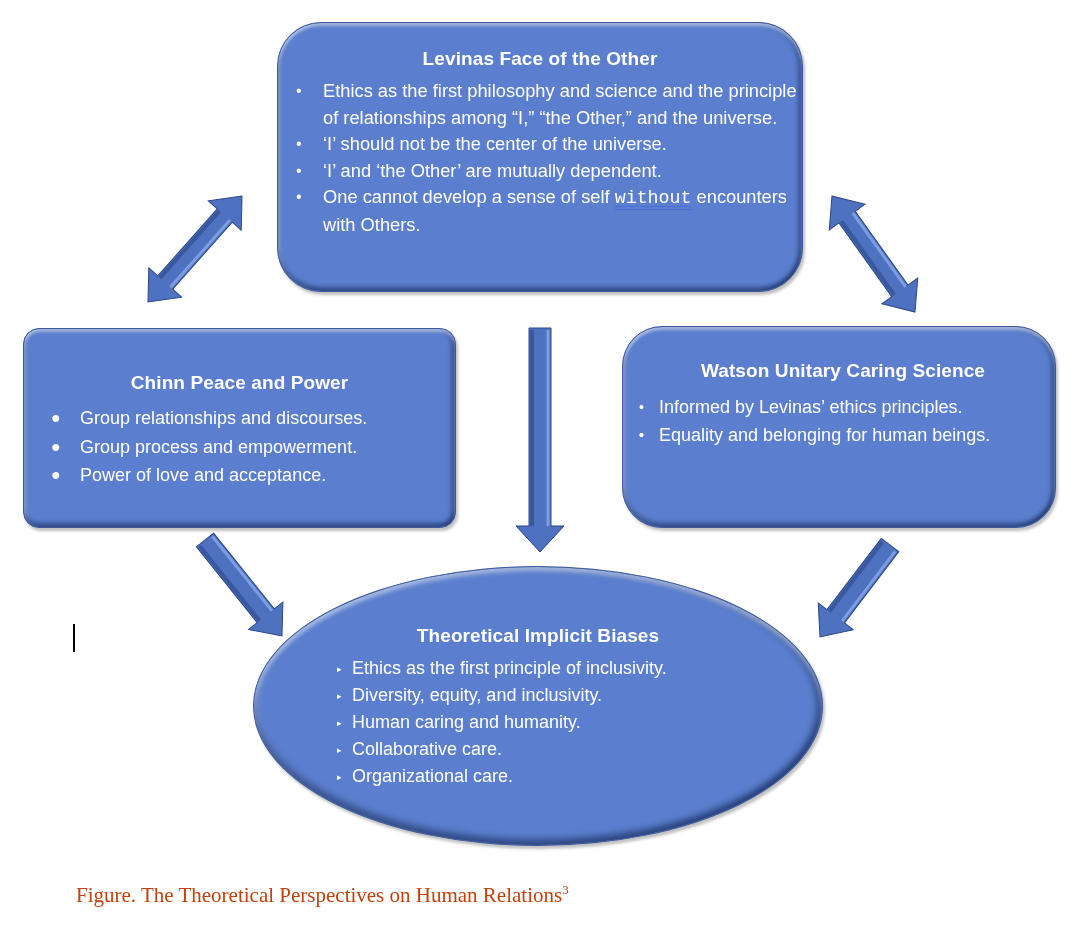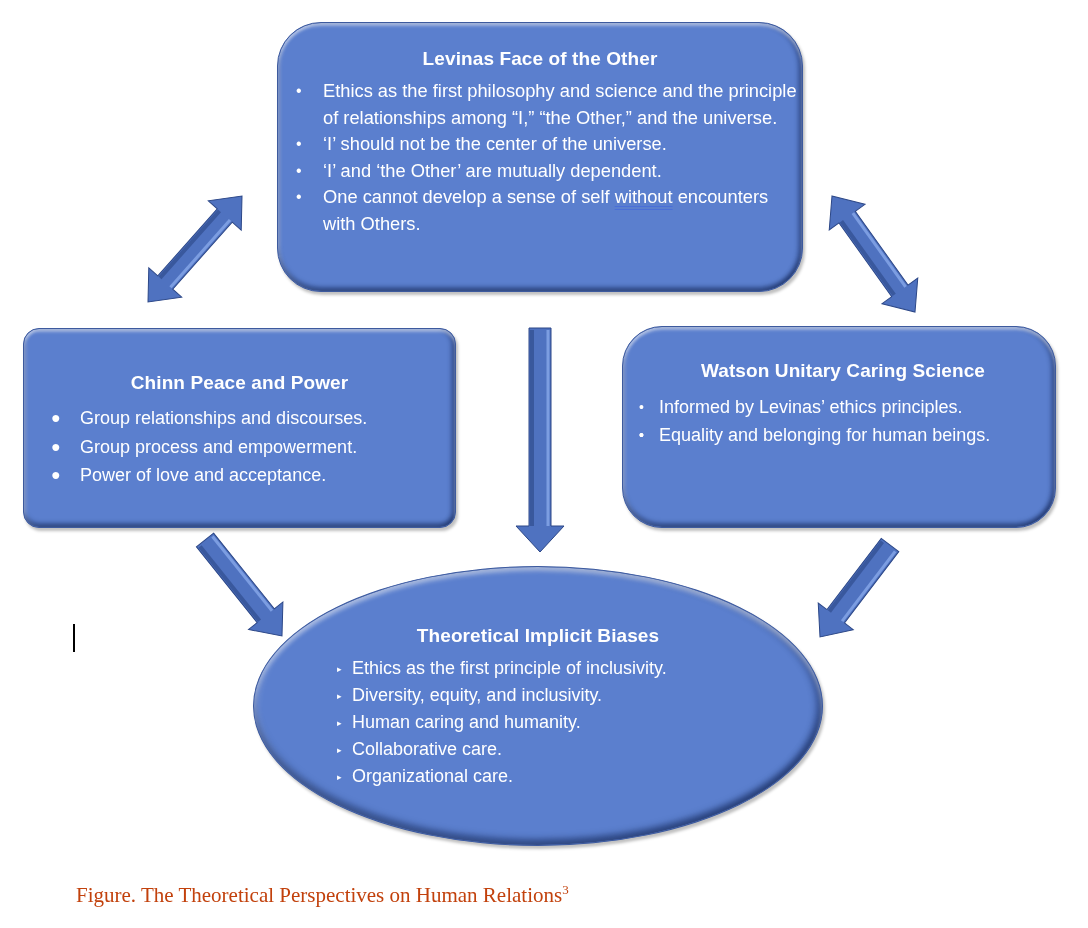--- a/index.html
+++ b/index.html
@@ -58,21 +58,21 @@
 
   #caption {
     position: absolute; left: 76px; top: 882px;
     font-family: "Liberation Serif", "DejaVu Serif", serif;
     font-size: 21px; color: #c2410c;
   }
   #caption sup { font-size: 13px; vertical-align: 8px; }
 
   #cursor { position: absolute; left: 73px; top: 624px; width: 2px; height: 28px; background: #000; }
 
-  .spell { text-decoration: underline; text-decoration-color: #4a6fd8; text-decoration-style: double; text-underline-offset: 3px; }
+  .spell { text-decoration: underline; text-decoration-color: #4a6fd8; text-decoration-style: double; text-underline-offset: 3px; font-family: Liberation Mono, monospace; }
 
   svg.arrows { position: absolute; left: 0; top: 0; }
 </style>
 </head>
 <body>
 
 <div id="diagram">
 
   <svg class="arrows" width="1088" height="928">
     <defs>

